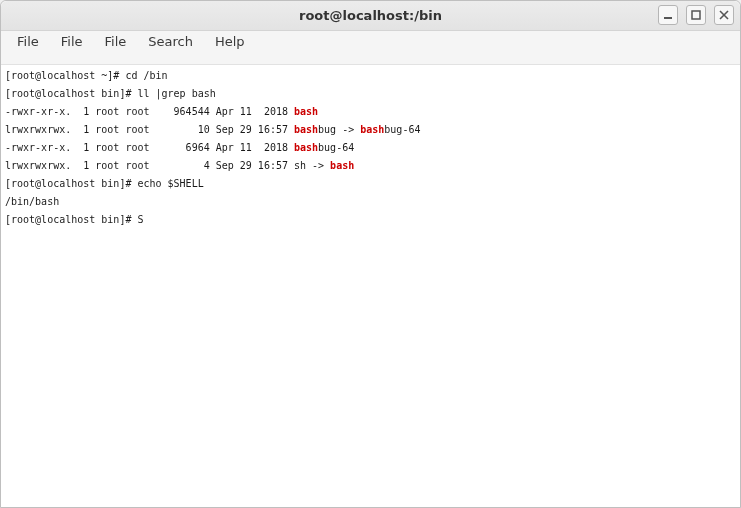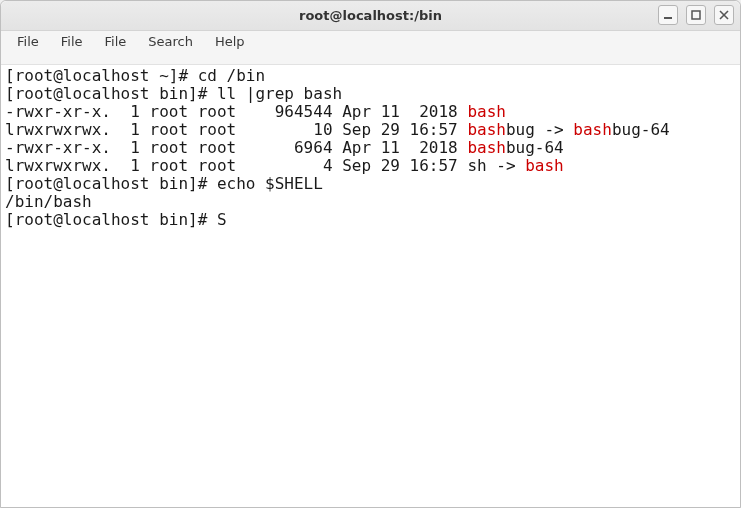--- a/index.html
+++ b/index.html
@@ -67,28 +67,28 @@
       font-size: 13px;
       color: #3a3a3a;
       padding: 3px 10px;
       border-radius: 3px;
       cursor: pointer;
     }
     .terminal {
       flex: 1;
       background: #ffffff;
       font-family: "DejaVu Sans Mono", "Liberation Mono", monospace;
-      font-size: 16px;
+      font-size: 10px;
       line-height: 18px;
       padding: 2px 4px;
       color: #1a1a1a;
       white-space: pre;
       overflow: hidden;
     }
-    .hl { color: #cc0000; font-weight: normal; }
+    .hl { color: #cc0000; font-weight: bold; }
     .term-line { white-space: pre; }
   </style>
 </head>
 <body>
 
 <div class="window">
   <div class="titlebar">
     <span class="title">root@localhost:/bin</span>
     <div class="win-controls">
       <div class="win-btn">

